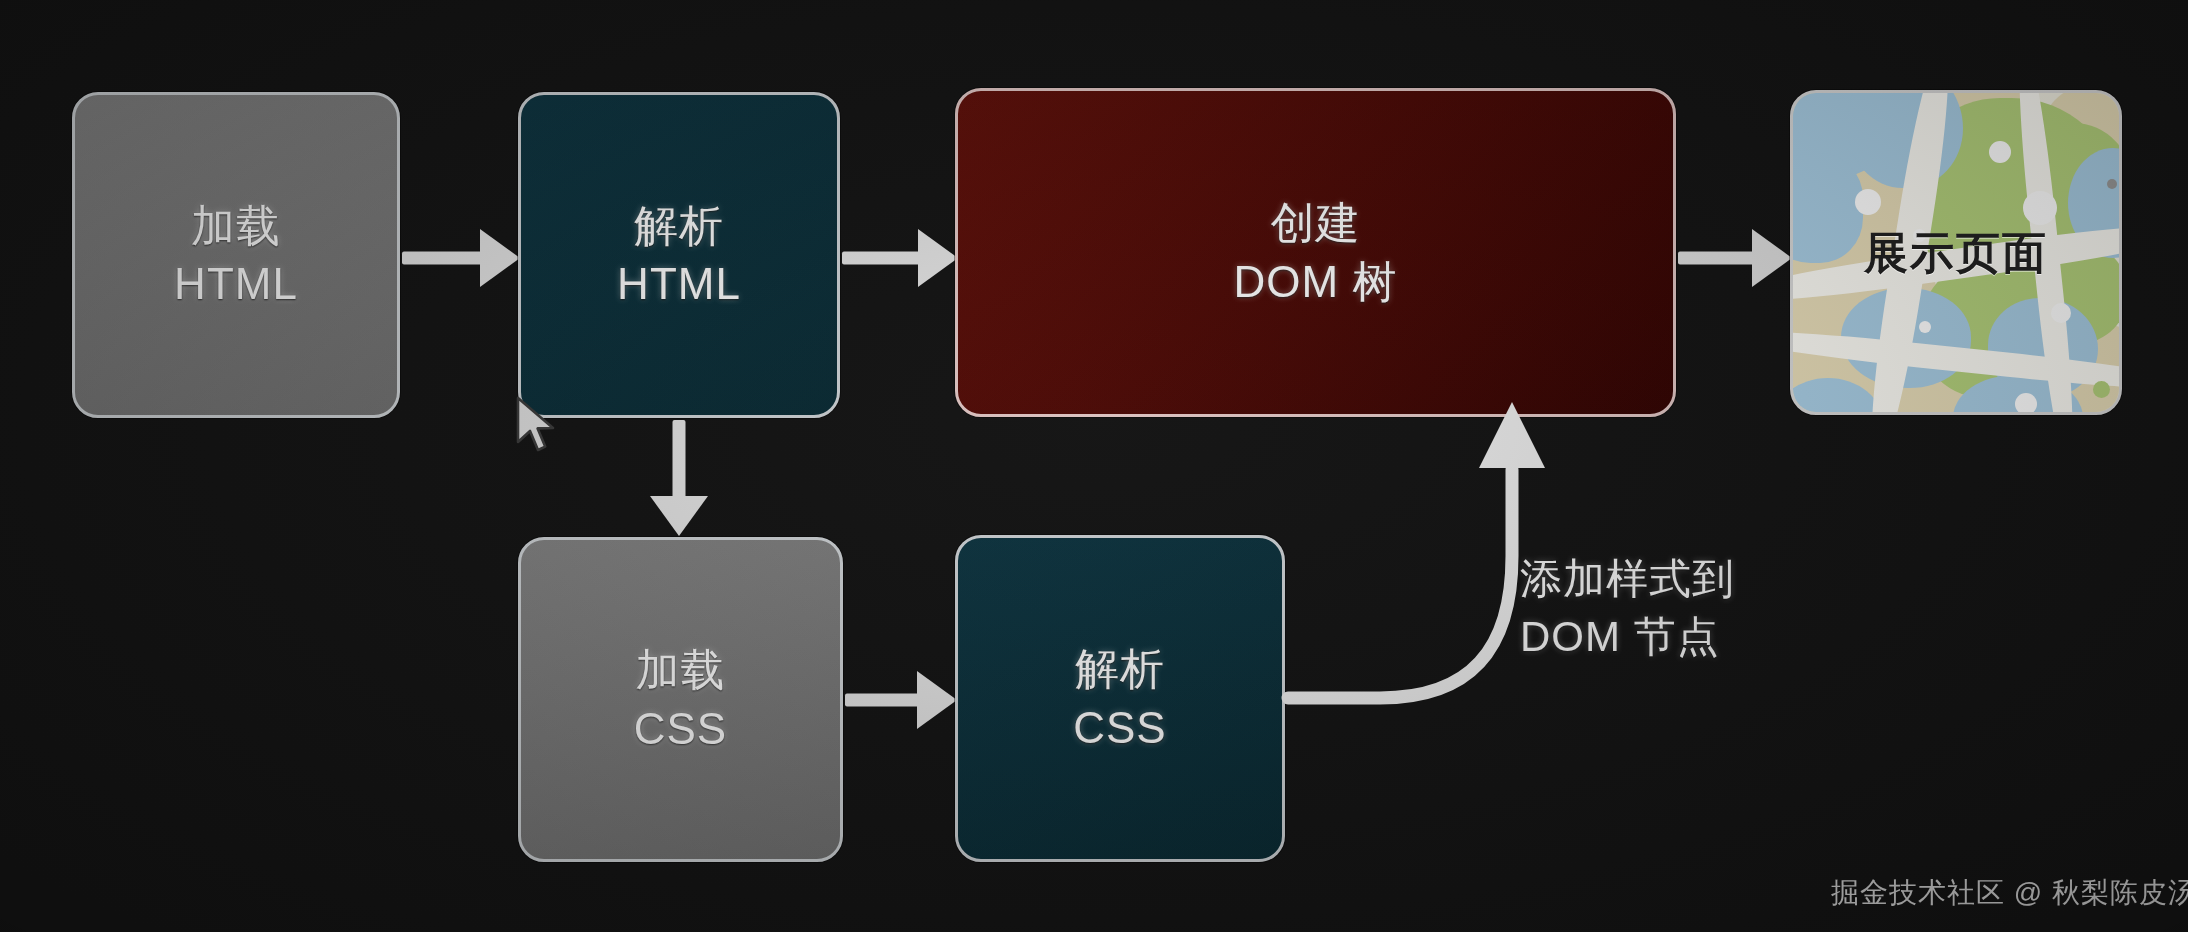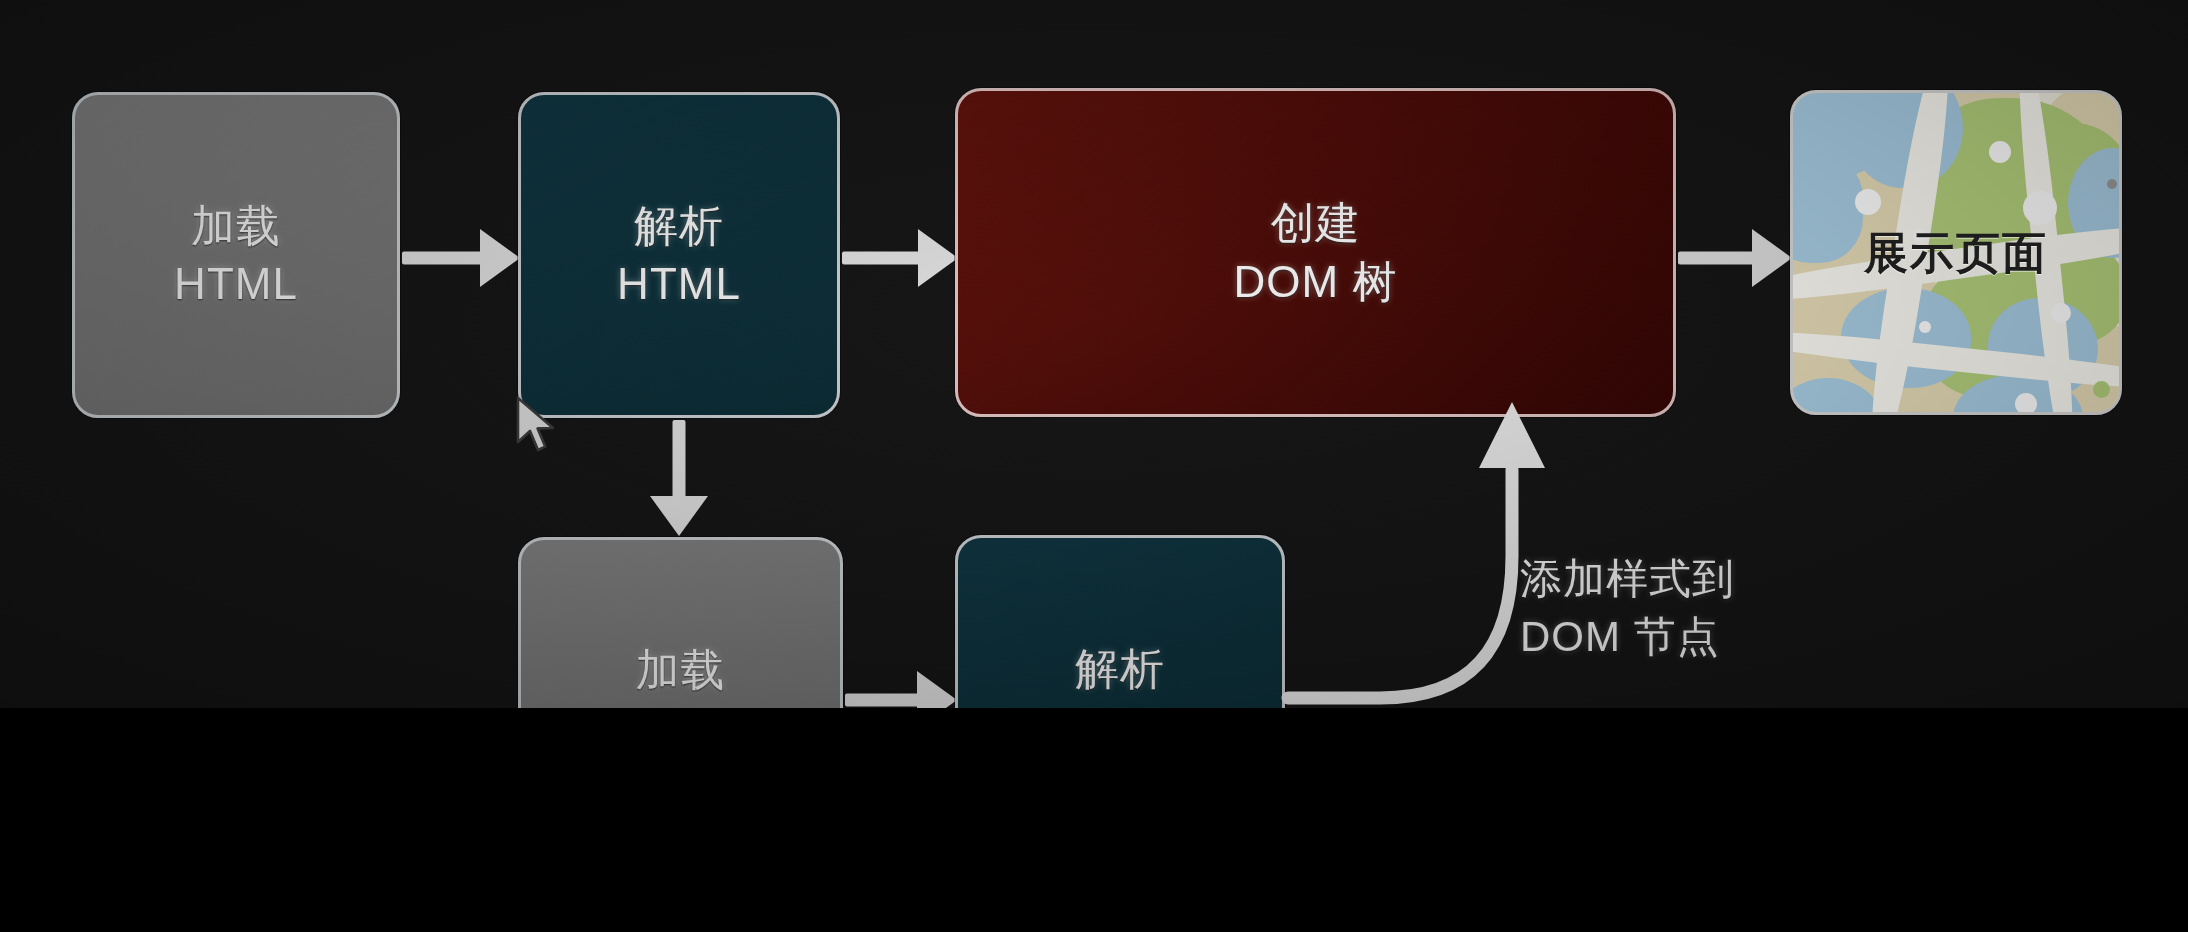--- a/index.html
+++ b/index.html
@@ -3,21 +3,21 @@
 <meta charset="utf-8">
 <style>
   html, body {
     margin: 0;
     padding: 0;
     background: #000;
   }
   #stage {
     position: relative;
     width: 2188px;
-    height: 708px;
+    height: 932px;
     background: #141414;
     overflow: hidden;
     font-family: "Liberation Sans", "DejaVu Sans", sans-serif;
   }
   
   #stage::after {
     content: "";
     position: absolute;
     inset: 0;
     pointer-events: none;

